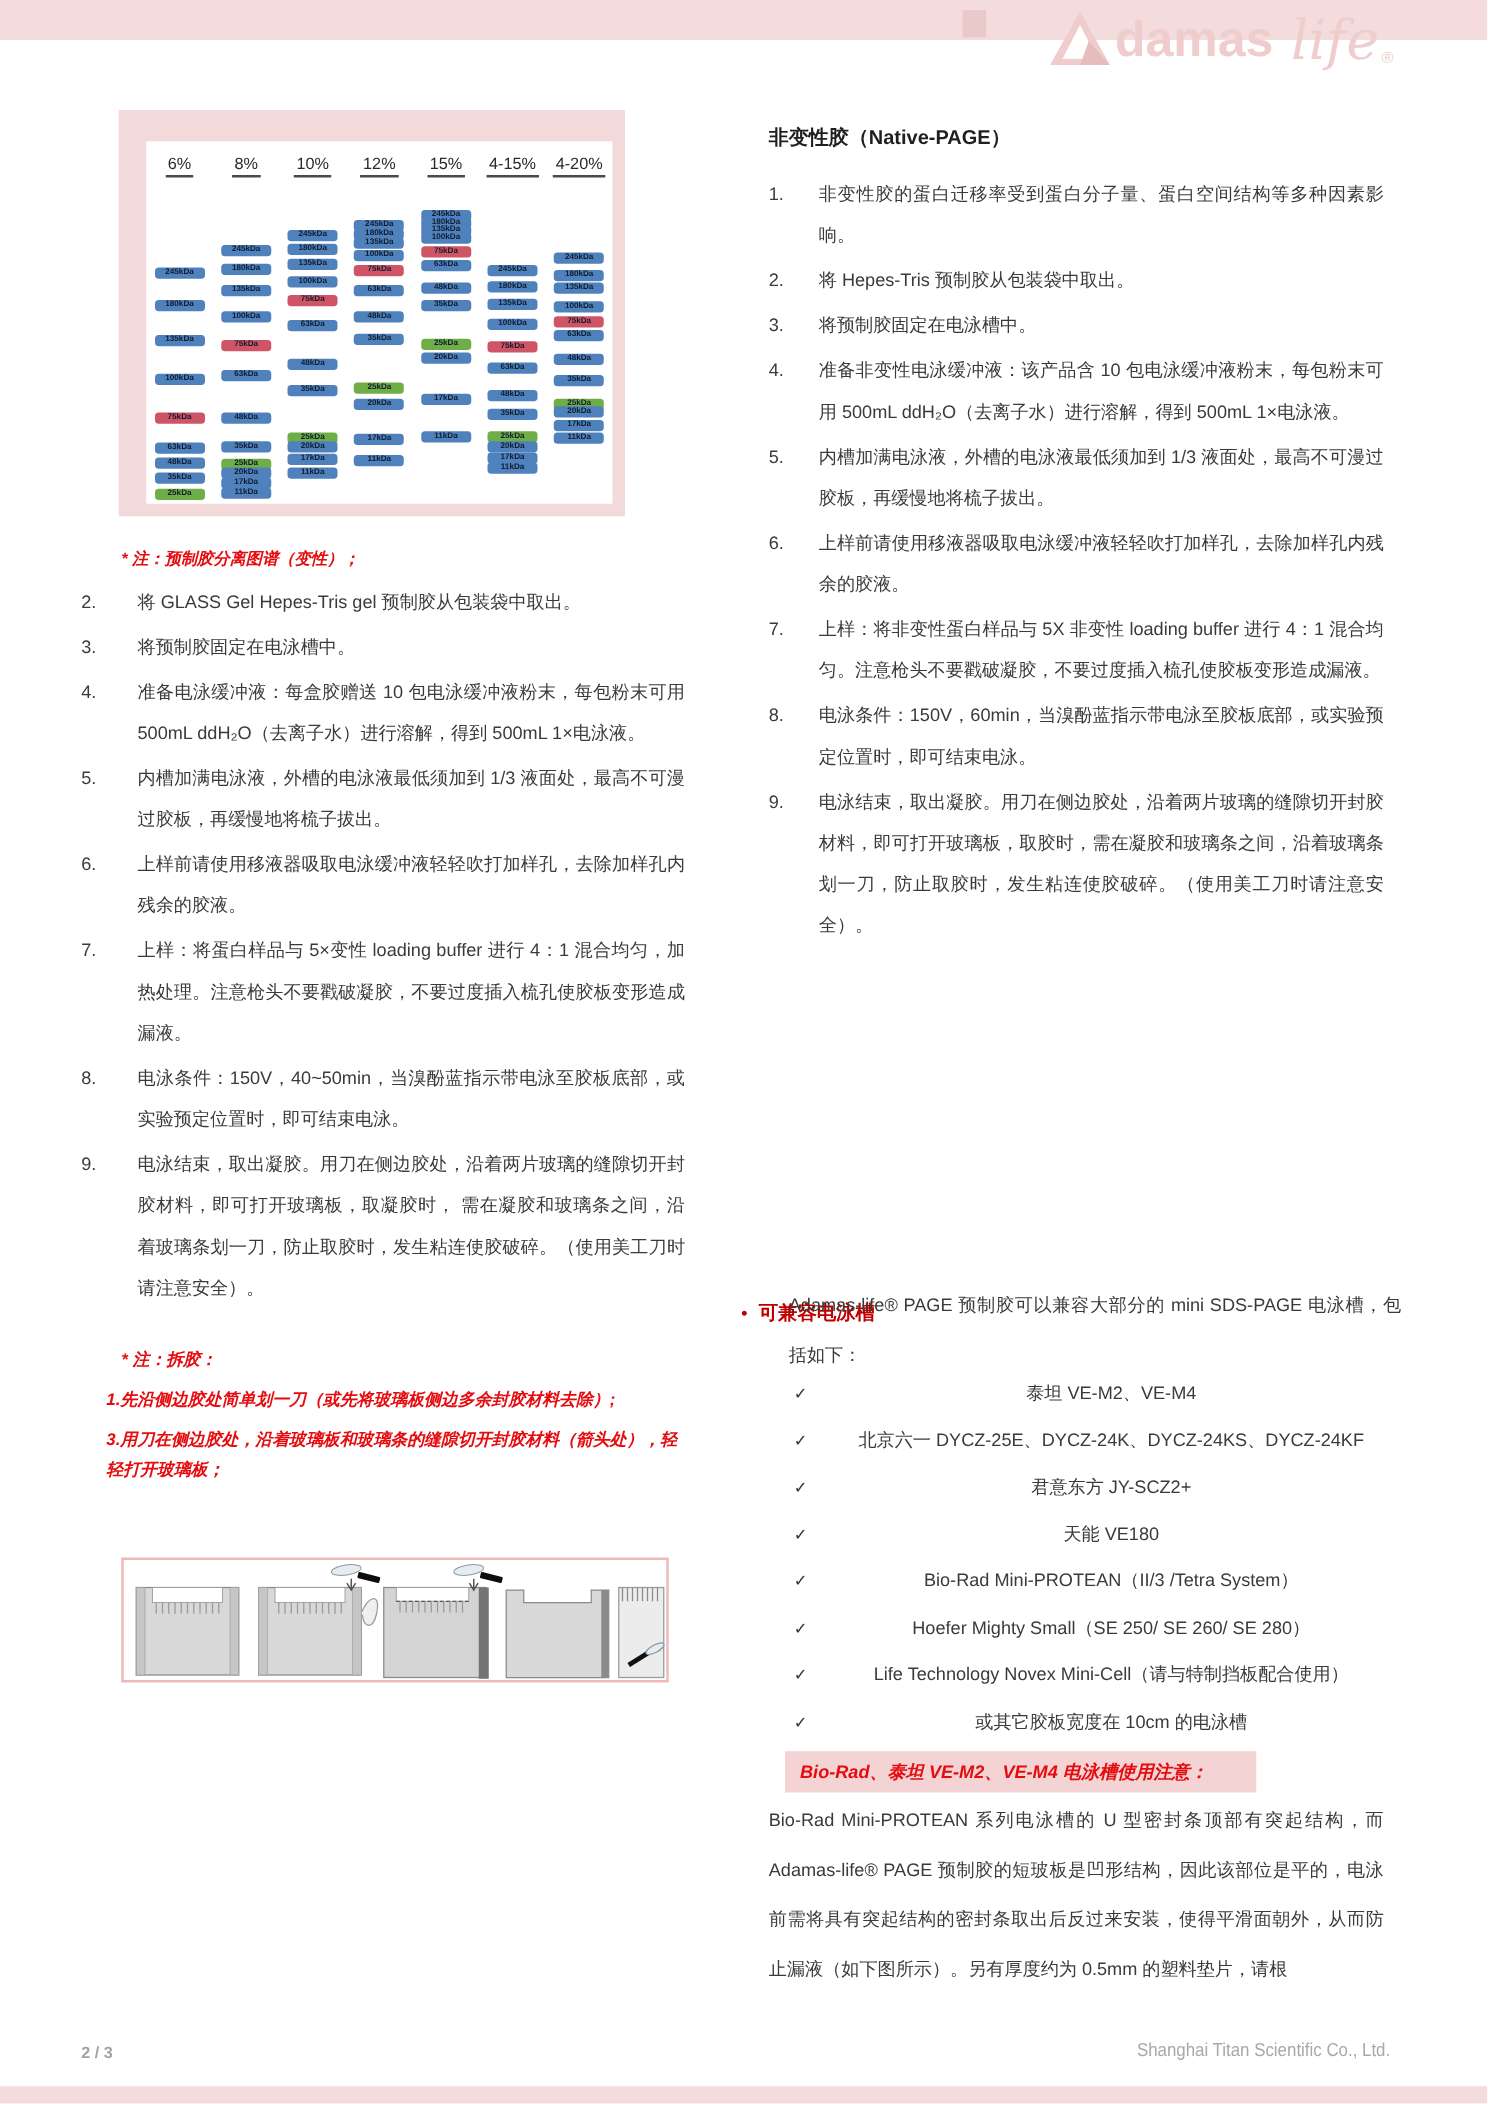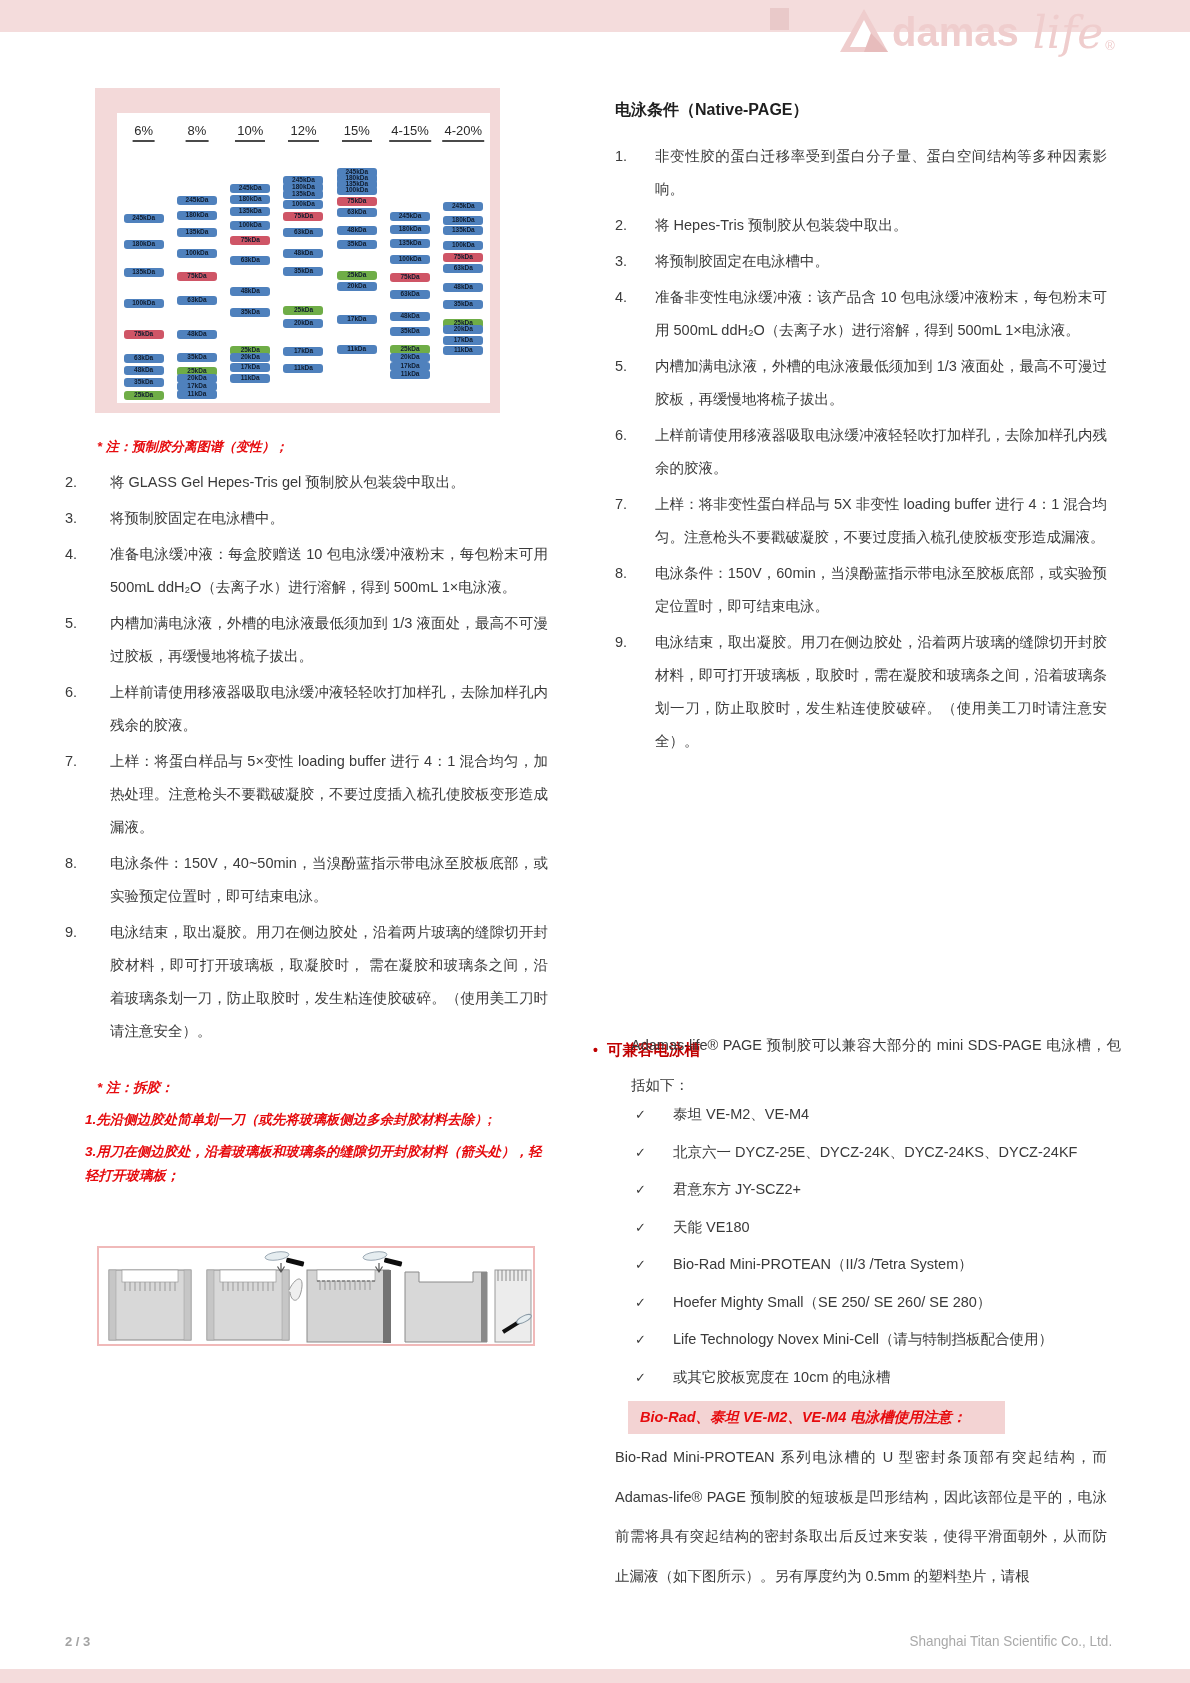--- a/index.html
+++ b/index.html
@@ -45,21 +45,21 @@
   .illus{position:absolute;left:97px;top:1246px;width:438px;height:100px;background:#fff;
       border:2px solid #f0b9b9;box-sizing:border-box;}
 
   .rc-heading{position:absolute;left:615px;top:100px;font-size:16px;font-weight:bold;color:#1f1f1f;}
   .section-head{position:absolute;left:593px;top:1040px;font-size:15.5px;font-weight:bold;color:#c00000;}
   .section-bullet{margin-right:9px;font-size:14px;}
   .intro{position:absolute;left:615px;top:1025px;width:490px;font-size:14.5px;line-height:40px;text-align:justify;margin-left:16px;}
   .checklist{position:absolute;left:635px;top:1096px;width:470px;font-size:14.5px;}
   .check-item{display:flex;align-items:baseline;height:37.5px;line-height:37.5px;}
   .check-mark{flex:0 0 38px;color:#3a3a3a;font-size:13px;}
-  .check-label{flex:1 1 auto;white-space:nowrap;}
+  .check-label{flex:1 1 auto;white-space:nowrap;text-align:center;}
   .warning{position:absolute;left:628px;top:1401px;width:377px;box-sizing:border-box;background:#f3d3d3;
       color:#e60b0e;font-style:italic;font-weight:bold;font-size:14.5px;padding:7px 12px;}
   .outro{position:absolute;left:615px;top:1438px;width:492px;font-size:14.5px;line-height:39.5px;text-align:justify;}
 
   
   .footer-page{position:absolute;left:65px;top:1634px;color:#a3a3a3;font-size:13px;font-weight:bold;}
   .footer-company{position:absolute;right:78px;top:1632px;color:#a9a9a9;font-size:15px;
       transform:scaleX(.9);transform-origin:100% 50%;}
   .bottombar{position:absolute;left:0;bottom:0;width:1190px;height:14px;background:#f4dcdc;}
 </style>
@@ -265,21 +265,21 @@
       <path d="M306 24 h14 v10 h54 v-10 h14 v70 h-82 Z" fill="#d8d8d8" stroke="#8a8a8a"></path>
       <rect x="382" y="24" width="6" height="70" fill="#8a8a8a"></rect>
 
       <rect x="396" y="22" width="36" height="72" fill="#ececec" stroke="#9a9a9a"></rect>
       <path d="M399 22 V33 M403 22 V33 M407 22 V33 M411 22 V33 M415 22 V33 M419 22 V33 M423 22 V33 M427 22 V33" stroke="#8a8a8a" stroke-width="1"></path>
       <line x1="404" y1="84" x2="420" y2="74" stroke="#111111" stroke-width="4"></line>
       <ellipse cx="425" cy="71" rx="8" ry="3" fill="#e6edf0" stroke="#8a9aa6" transform="rotate(-28 425 71)"></ellipse>
     </svg>
   </div>
 
-  <div class="rc-heading">电泳条件（Native-PAGE）</div>
+  <div class="rc-heading">非变性胶（Native-PAGE）</div>
   <div class="steps" id="right-steps">
       <div class="step">
         <span class="step-num" style="flex: 0 0 40px;">1.</span>
         <span class="step-text">非变性胶的蛋白迁移率受到蛋白分子量、蛋白空间结构等多种因素影响。</span>
       </div>
       <div class="step">
         <span class="step-num" style="flex: 0 0 40px;">2.</span>
         <span class="step-text">将 Hepes-Tris 预制胶从包装袋中取出。</span>
       </div>
       <div class="step">

